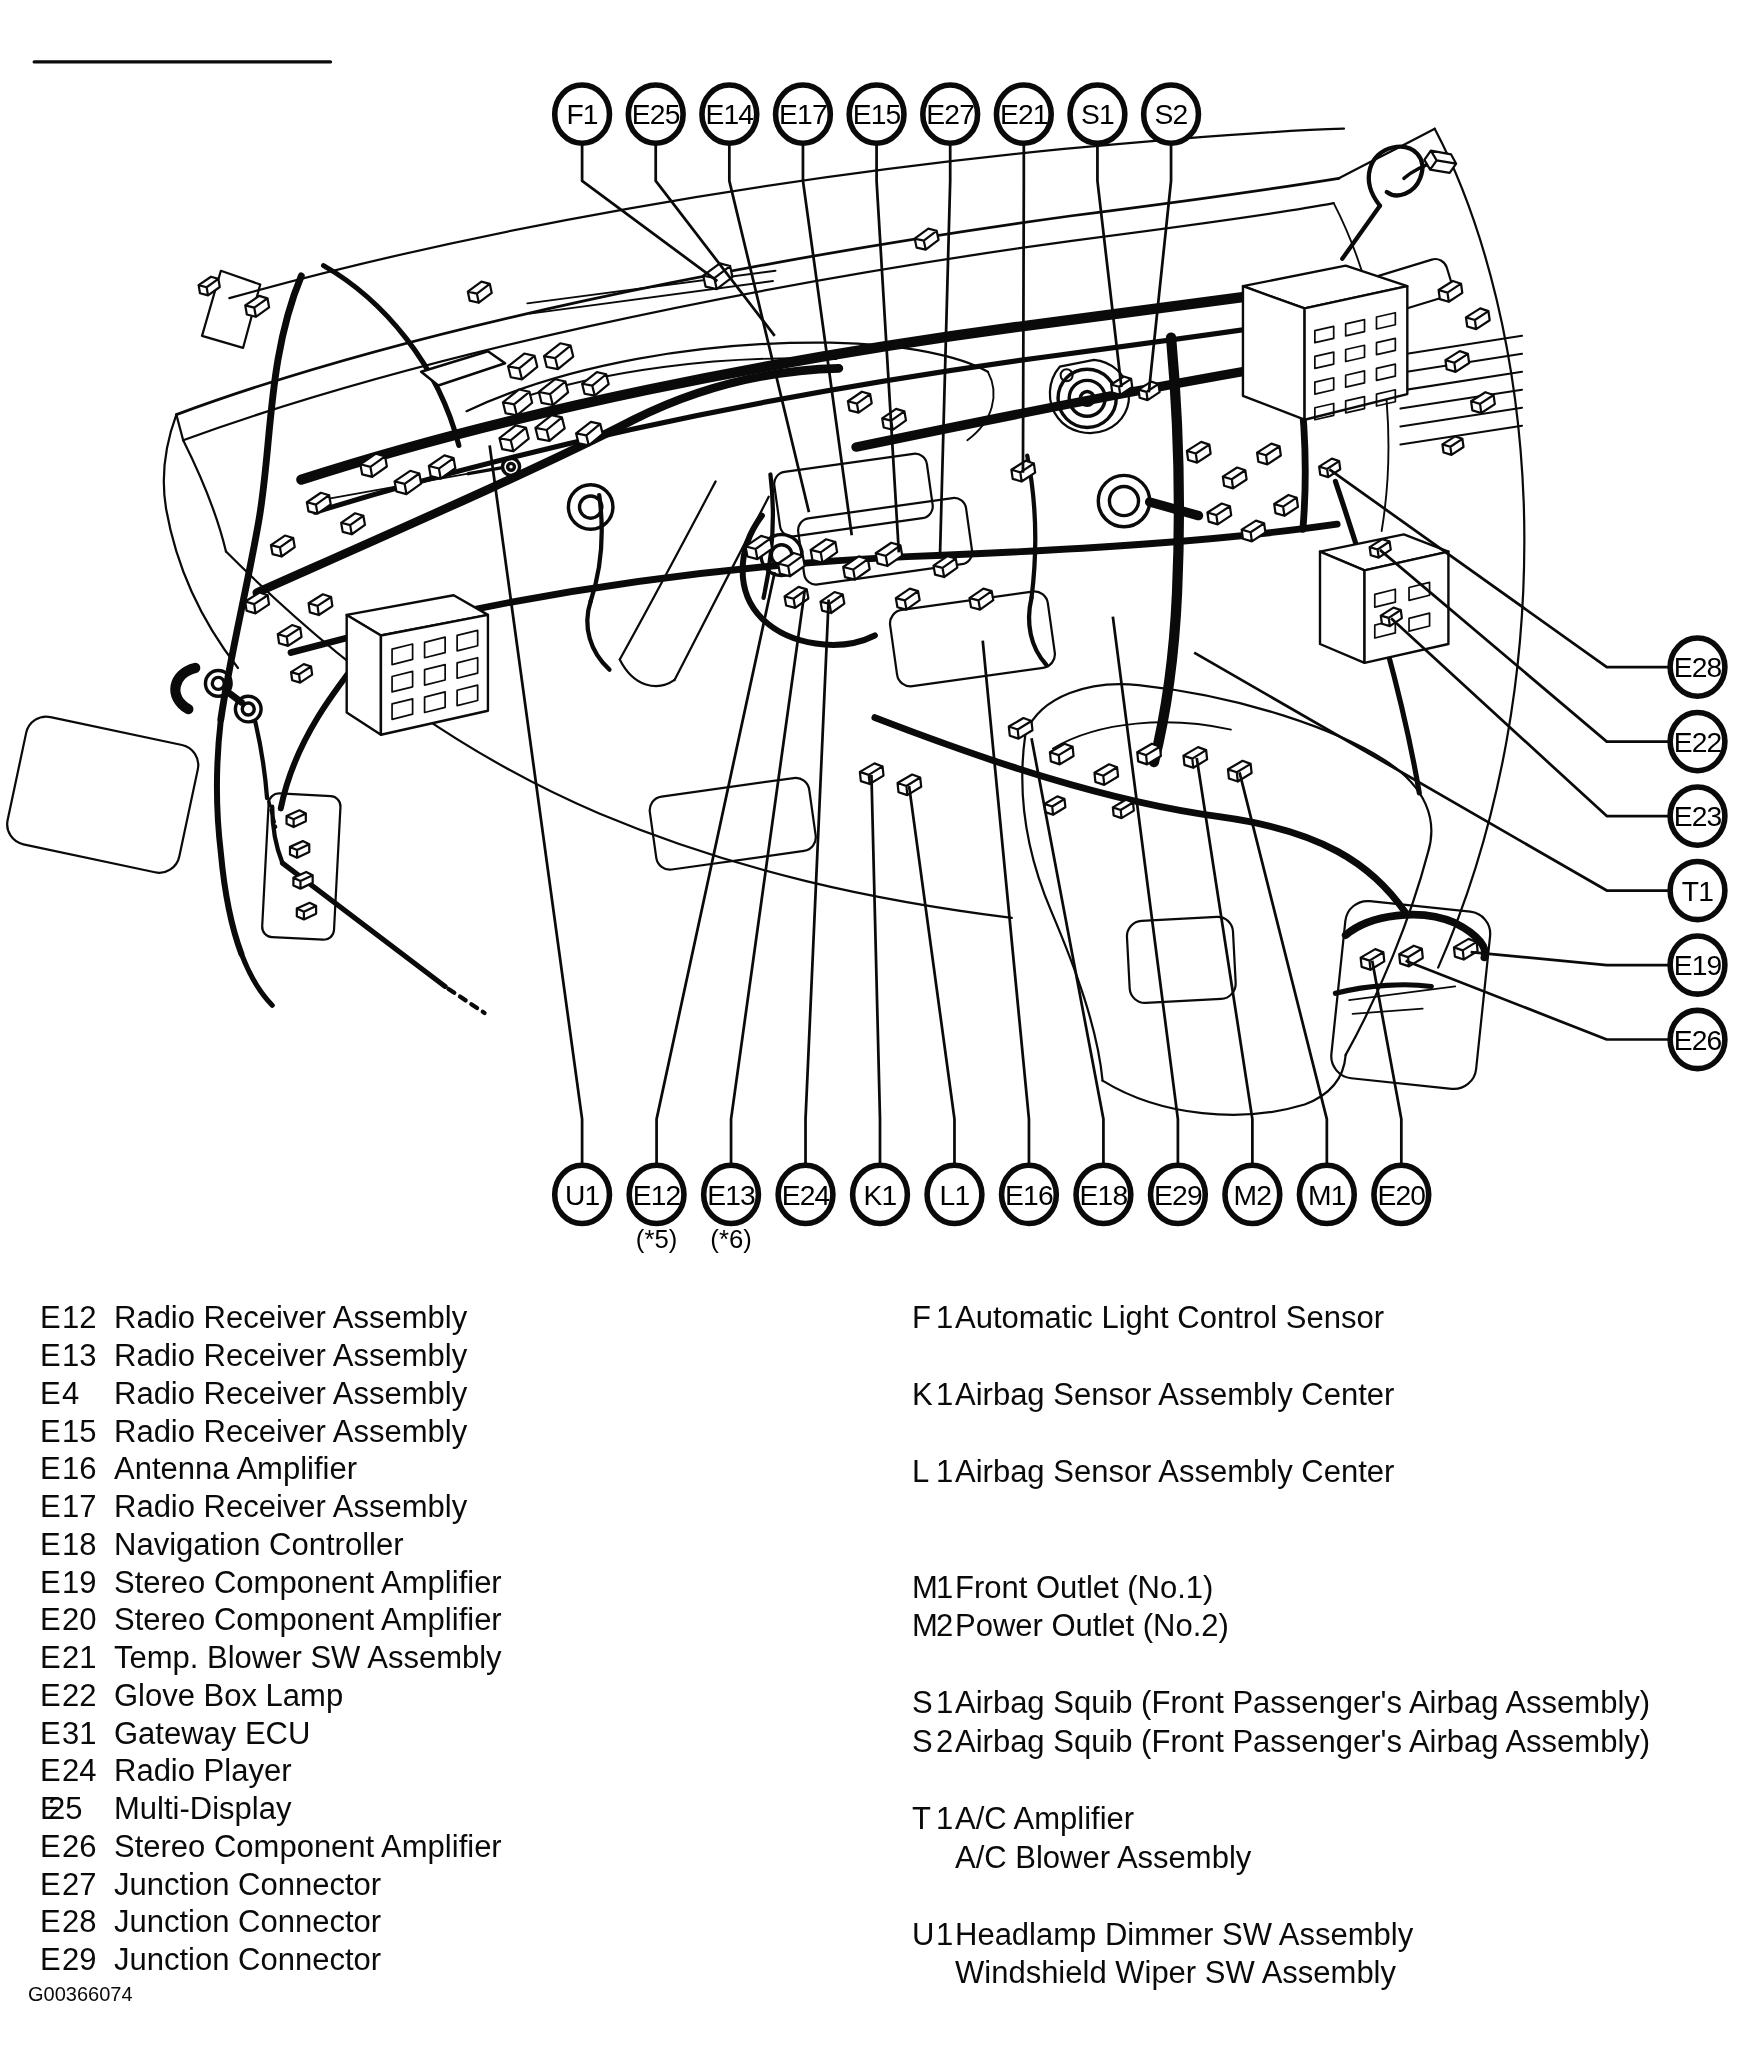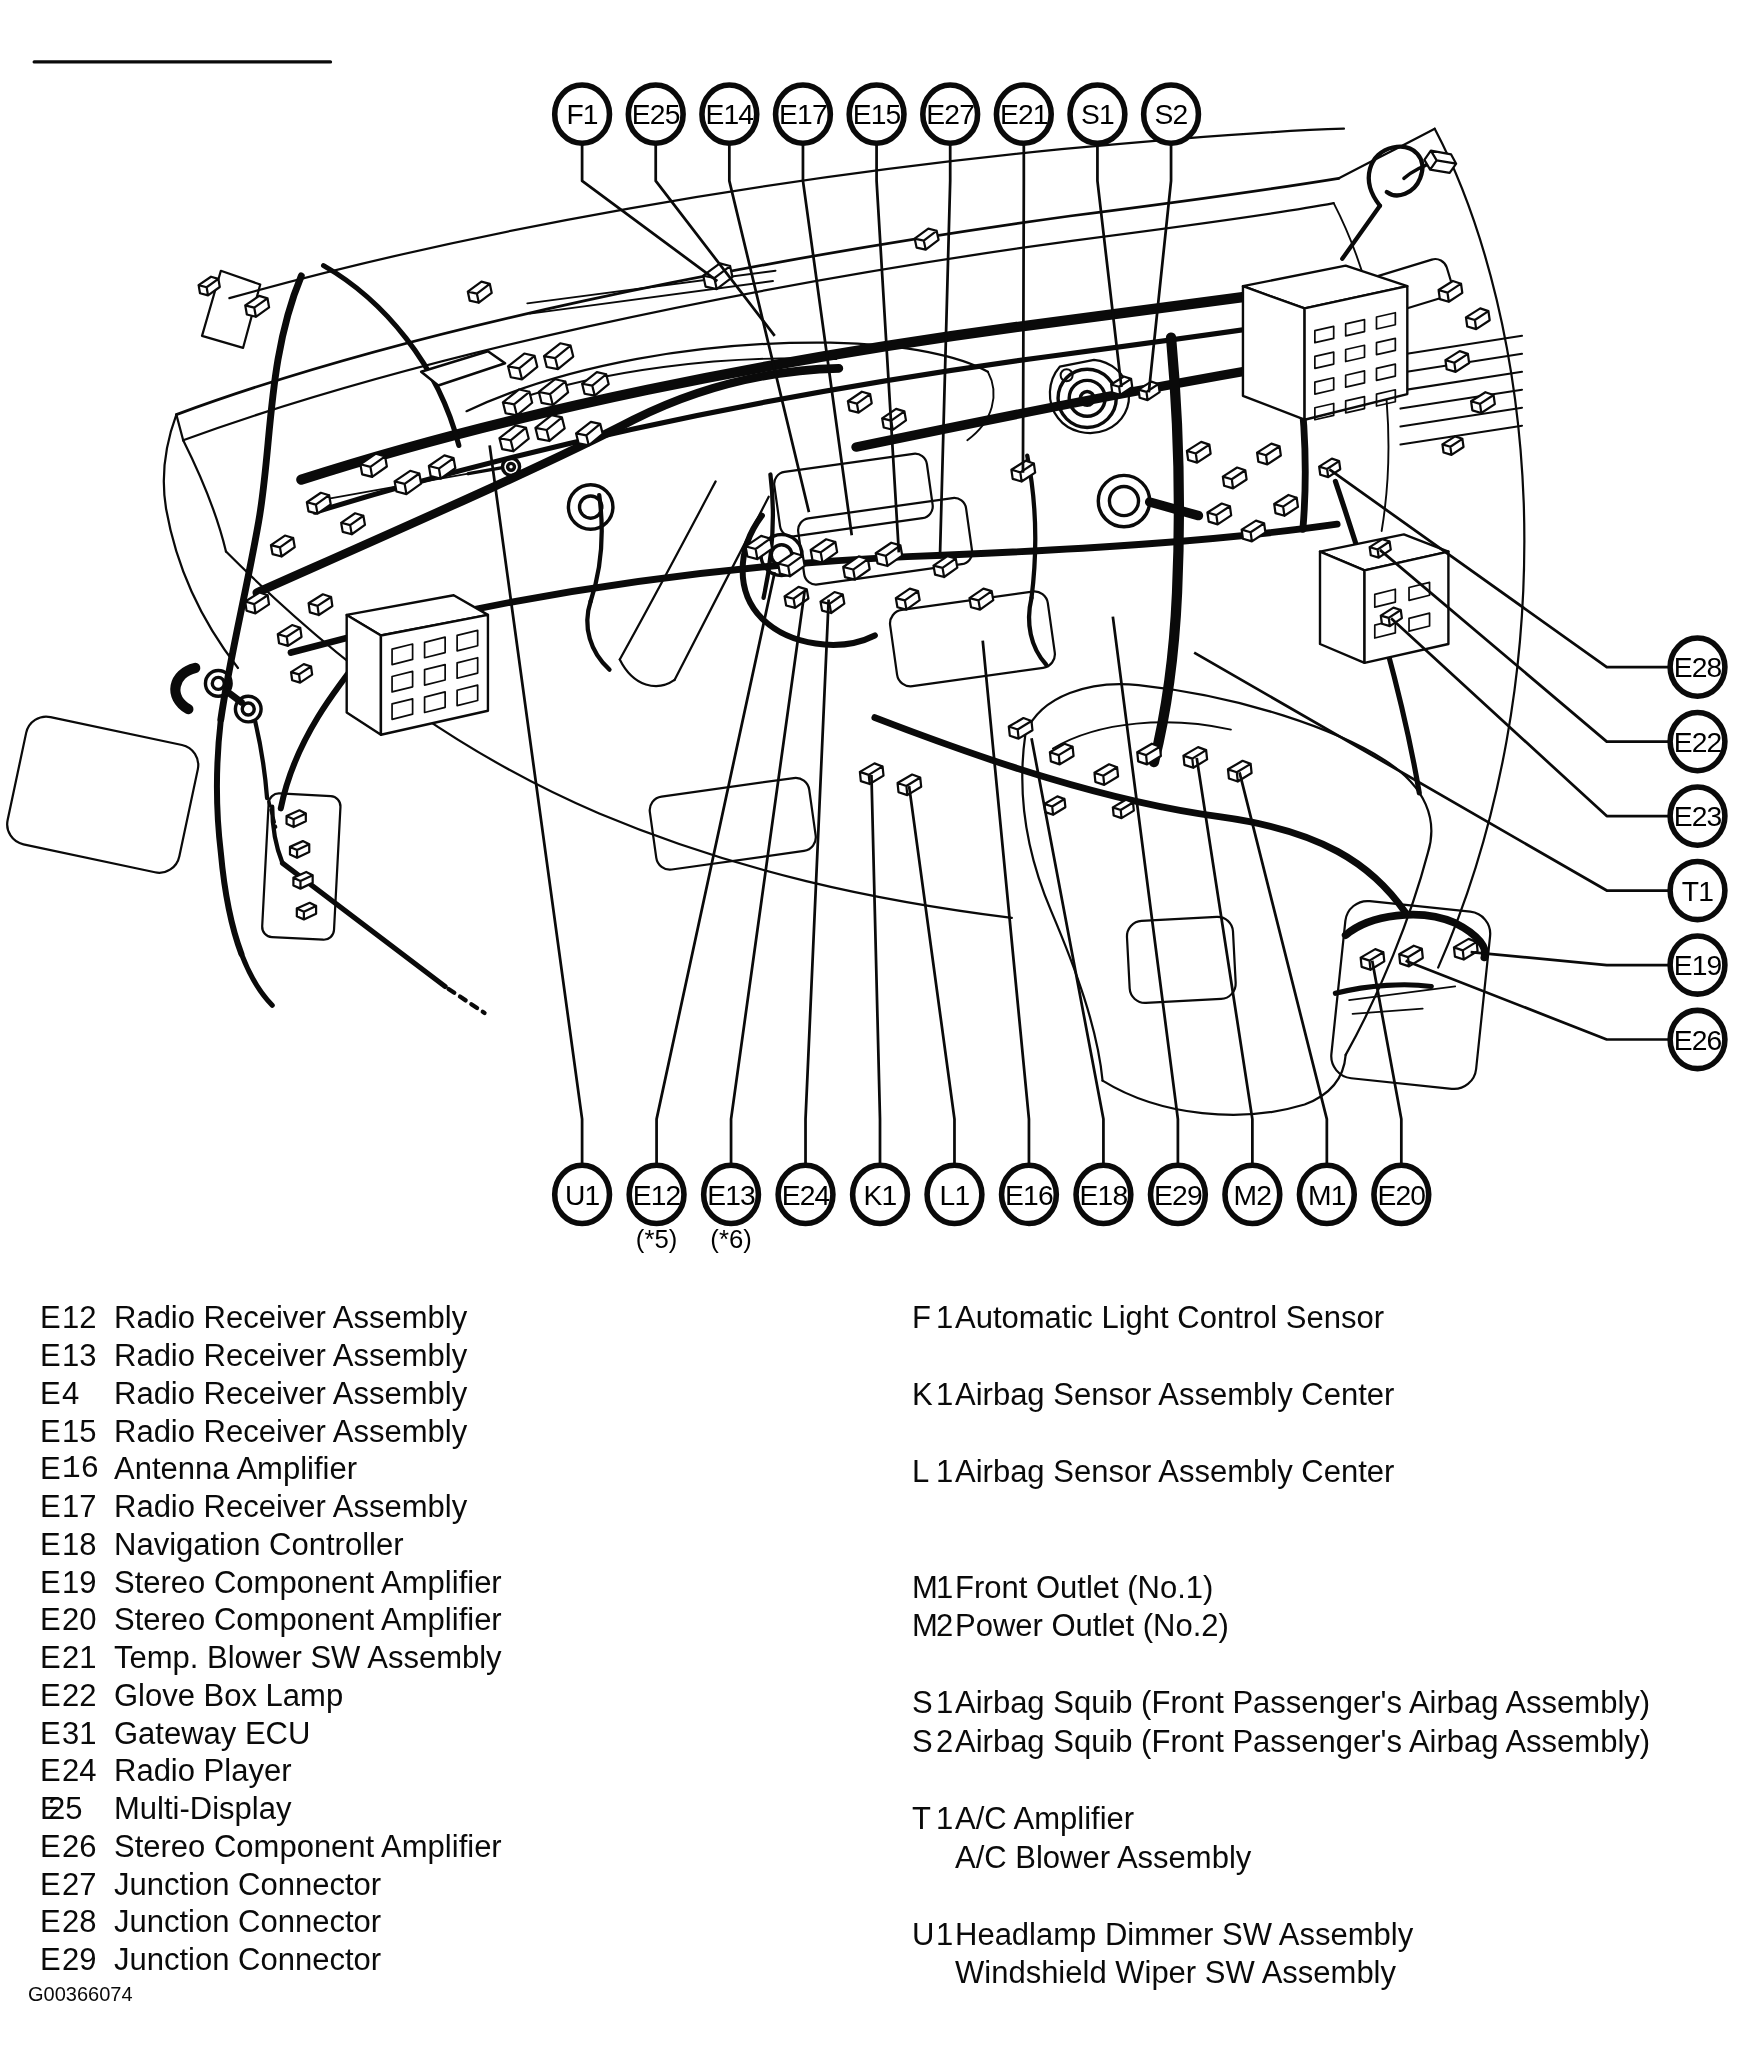--- a/index.html
+++ b/index.html
@@ -523,21 +523,21 @@
         <span class="nm" style="left: 22px;">4</span>
         <span class="ds" style="left: 74px;">Radio Receiver Assembly</span>
       </div>
       <div class="legend-row" style="left: 40px; top: 1415px;">
         <span class="lt">E</span>
         <span class="nm" style="left: 22px;">15</span>
         <span class="ds" style="left: 74px;">Radio Receiver Assembly</span>
       </div>
       <div class="legend-row" style="left: 40px; top: 1452px;">
         <span class="lt">E</span>
-        <span class="nm" style="left: 22px; font-family: Liberation Mono, monospace;">16</span>
+        <span class="nm" style="left: 22px;">16</span>
         <span class="ds" style="left: 74px;">Antenna Amplifier</span>
       </div>
       <div class="legend-row" style="left: 40px; top: 1490px;">
         <span class="lt">E</span>
         <span class="nm" style="left: 22px;">17</span>
         <span class="ds" style="left: 74px;">Radio Receiver Assembly</span>
       </div>
       <div class="legend-row" style="left: 40px; top: 1528px;">
         <span class="lt">E</span>
         <span class="nm" style="left: 22px;">18</span>

